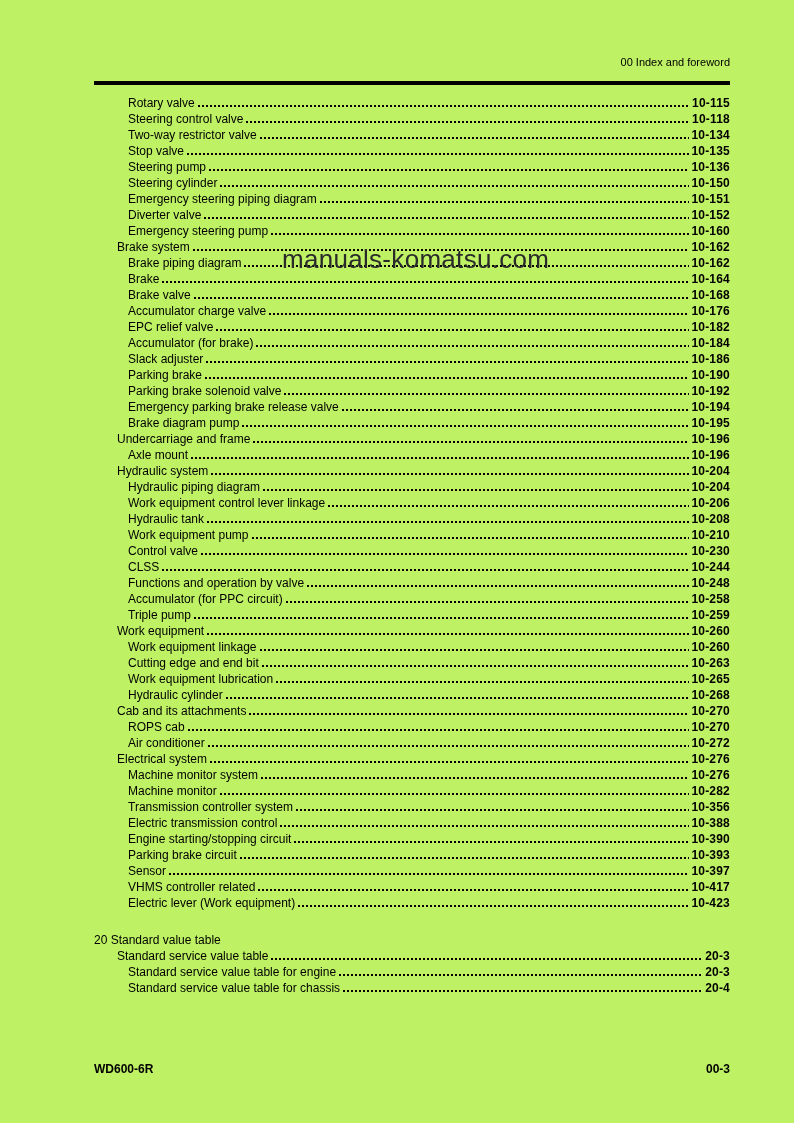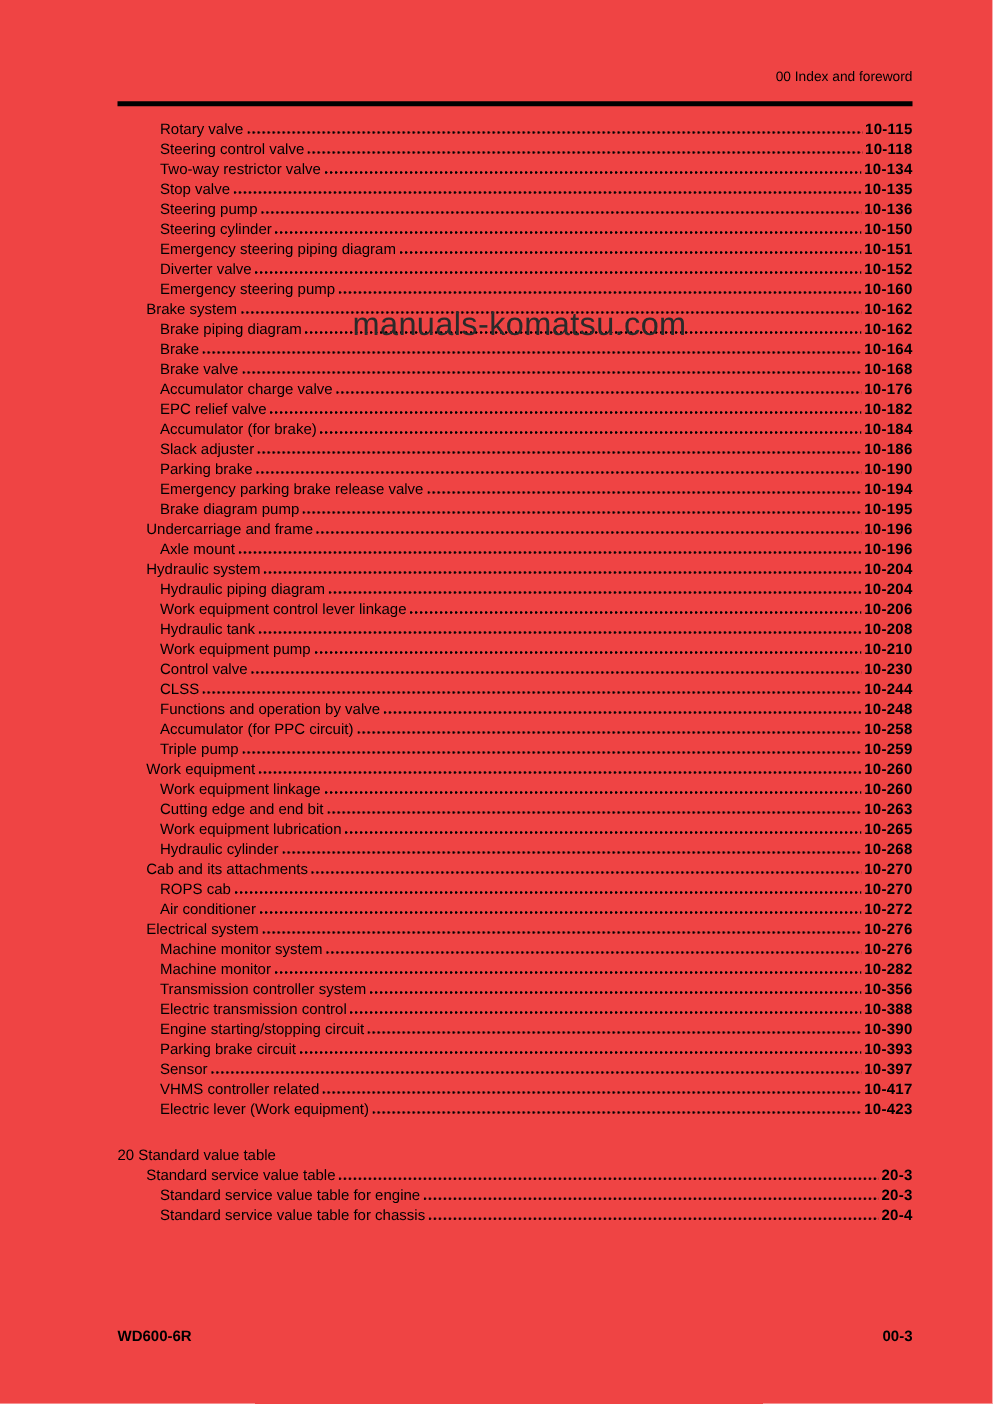--- a/index.html
+++ b/index.html
@@ -1,20 +1,20 @@
 <!DOCTYPE html>
 <html><head>
 <meta charset="utf-8">
 <style>
   html, body { margin: 0; padding: 0; background: #ffffff; }
   .page {
     position: relative;
     width: 794px;
     height: 1123px;
-    background: #ef4444;
+    background: #bef264;
     font-family: "Liberation Sans", sans-serif;
     color: #000;
     overflow: hidden;
   }
   .header {
     position: absolute;
     top: 56px;
     left: 94px;
     width: 636px;
     text-align: right;
@@ -177,20 +177,25 @@
         <span class="lab">Slack adjuster</span>
         <span class="leader"></span>
         <span class="pg">10-186</span>
       </div>
       <div class="toc-row lvl2">
         <span class="lab">Parking brake</span>
         <span class="leader"></span>
         <span class="pg">10-190</span>
       </div>
       <div class="toc-row lvl2">
+        <span class="lab">Parking brake solenoid valve</span>
+        <span class="leader"></span>
+        <span class="pg">10-192</span>
+      </div>
+      <div class="toc-row lvl2">
         <span class="lab">Emergency parking brake release valve</span>
         <span class="leader"></span>
         <span class="pg">10-194</span>
       </div>
       <div class="toc-row lvl2">
         <span class="lab">Brake diagram pump</span>
         <span class="leader"></span>
         <span class="pg">10-195</span>
       </div>
       <div class="toc-row lvl1">

